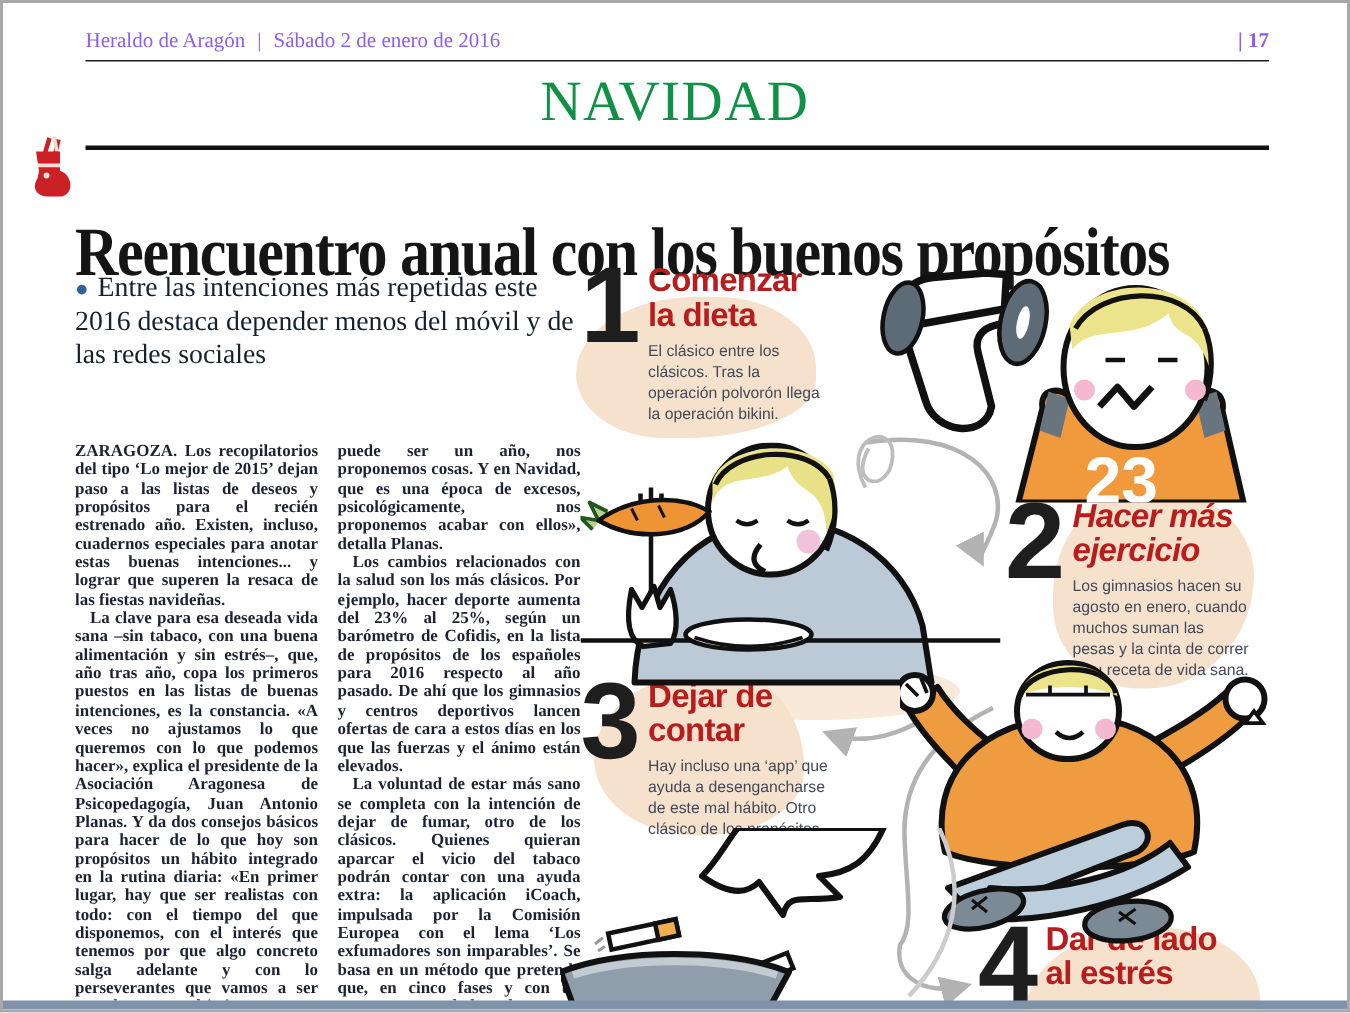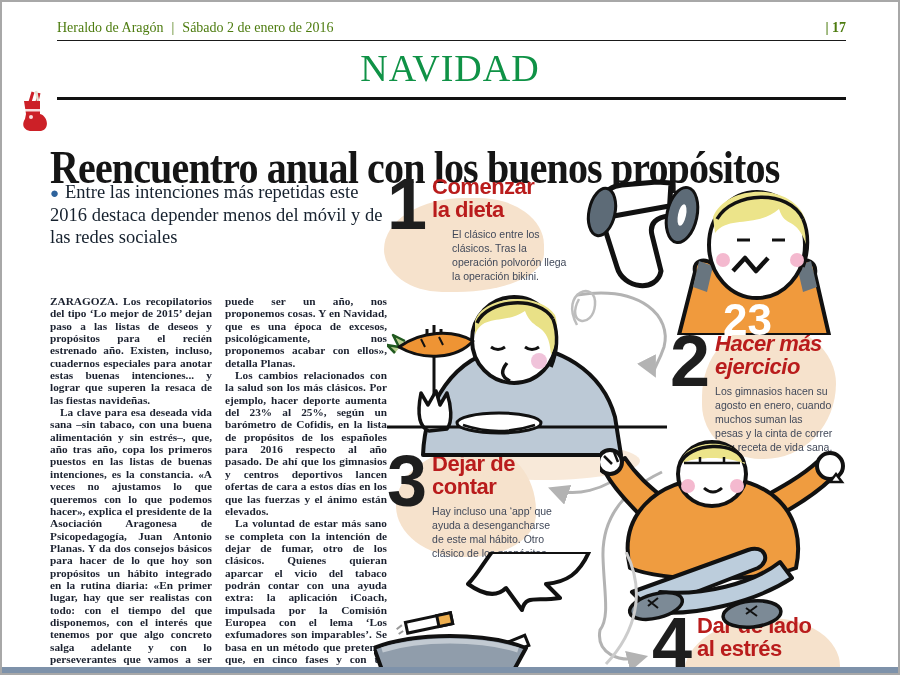--- a/index.html
+++ b/index.html
@@ -1,19 +1,19 @@
 <!DOCTYPE html>
 <html><head>
 <meta charset="utf-8">
 <style>
   html,body{margin:0;padding:0;background:#e8e8e8;}
   #frame{position:relative;width:900px;height:675px;background:#fff;border:2px solid #a8a8a8;box-sizing:border-box;overflow:hidden;font-family:"Liberation Serif",serif;}
   #bottom-band{position:absolute;left:0;right:0;bottom:0;height:6px;background:#7e92aa;}
   
-  #masthead-row{position:absolute;left:55px;right:52px;top:18px;display:flex;justify-content:space-between;font-size:14px;color:#4d7c0f;}
+  #masthead-row{position:absolute;left:55px;right:52px;top:18px;display:flex;justify-content:space-between;font-size:14px;color:#8b5cf6;}
   #masthead-left{display:flex;gap:8px;}
   #rule-top{position:absolute;left:55px;right:52px;top:38px;border-top:1.5px solid #1a1a1a;}
   #section-row{position:absolute;left:0;right:0;top:44px;text-align:center;}
   #section-title{font-size:38px;letter-spacing:1px;color:#0f9246;vertical-align:middle;}
   #stocking{vertical-align:middle;margin-left:10px;}
   #rule-thick{position:absolute;left:55px;right:52px;top:95px;border-top:3px solid #111;}
   
   #headline{position:absolute;left:48px;top:108px;width:820px;font-weight:bold;font-size:46px;letter-spacing:-1px;color:#151515;white-space:nowrap;transform:scale(.87,1);transform-origin:left center;}
   
   #bullets{position:absolute;left:48px;top:176px;width:337px;color:#16212e;}
@@ -96,21 +96,21 @@
     </defs>
     <path d="M575,293 C640,283 670,315 662,345 C656,363 650,368 652,372" fill="none" stroke="#b3b3b3" stroke-width="3" marker-end="url(#ah)"></path>
     <path d="M630,465 C602,490 572,495 550,487" fill="none" stroke="#b3b3b3" stroke-width="3" marker-end="url(#ah)"></path>
     <path d="M660,470 C618,490 600,520 601,555 C602,590 608,615 598,628 C594,650 615,662 642,655" fill="none" stroke="#b3b3b3" stroke-width="3" marker-end="url(#ah)"></path>
   </svg>
 
   <div class="step" style="left:385px;top:173px;width:175px;">
     <div class="step-num">1</div>
     <div>
       <div class="step-title" style="width:120px;">Comenzar la dieta</div>
-      <div class="step-desc" style="width:118px;margin-left:20px;">El clásico entre los clásicos. Tras la operación polvorón llega la operación bikini.</div>
+      <div class="step-desc" style="width:118px;">El clásico entre los clásicos. Tras la operación polvorón llega la operación bikini.</div>
     </div>
   </div>
 
   <div class="step" style="left:668px;top:330px;width:170px;">
     <div class="step-num">2</div>
     <div>
       <div class="step-title" style="width:112px;font-style:italic;">Hacer más ejercicio</div>
       <div class="step-desc" style="width:118px;">Los gimnasios hacen su agosto en enero, cuando muchos suman las pesas y la cinta de correr a su receta de vida sana.</div>
     </div>
   </div>

